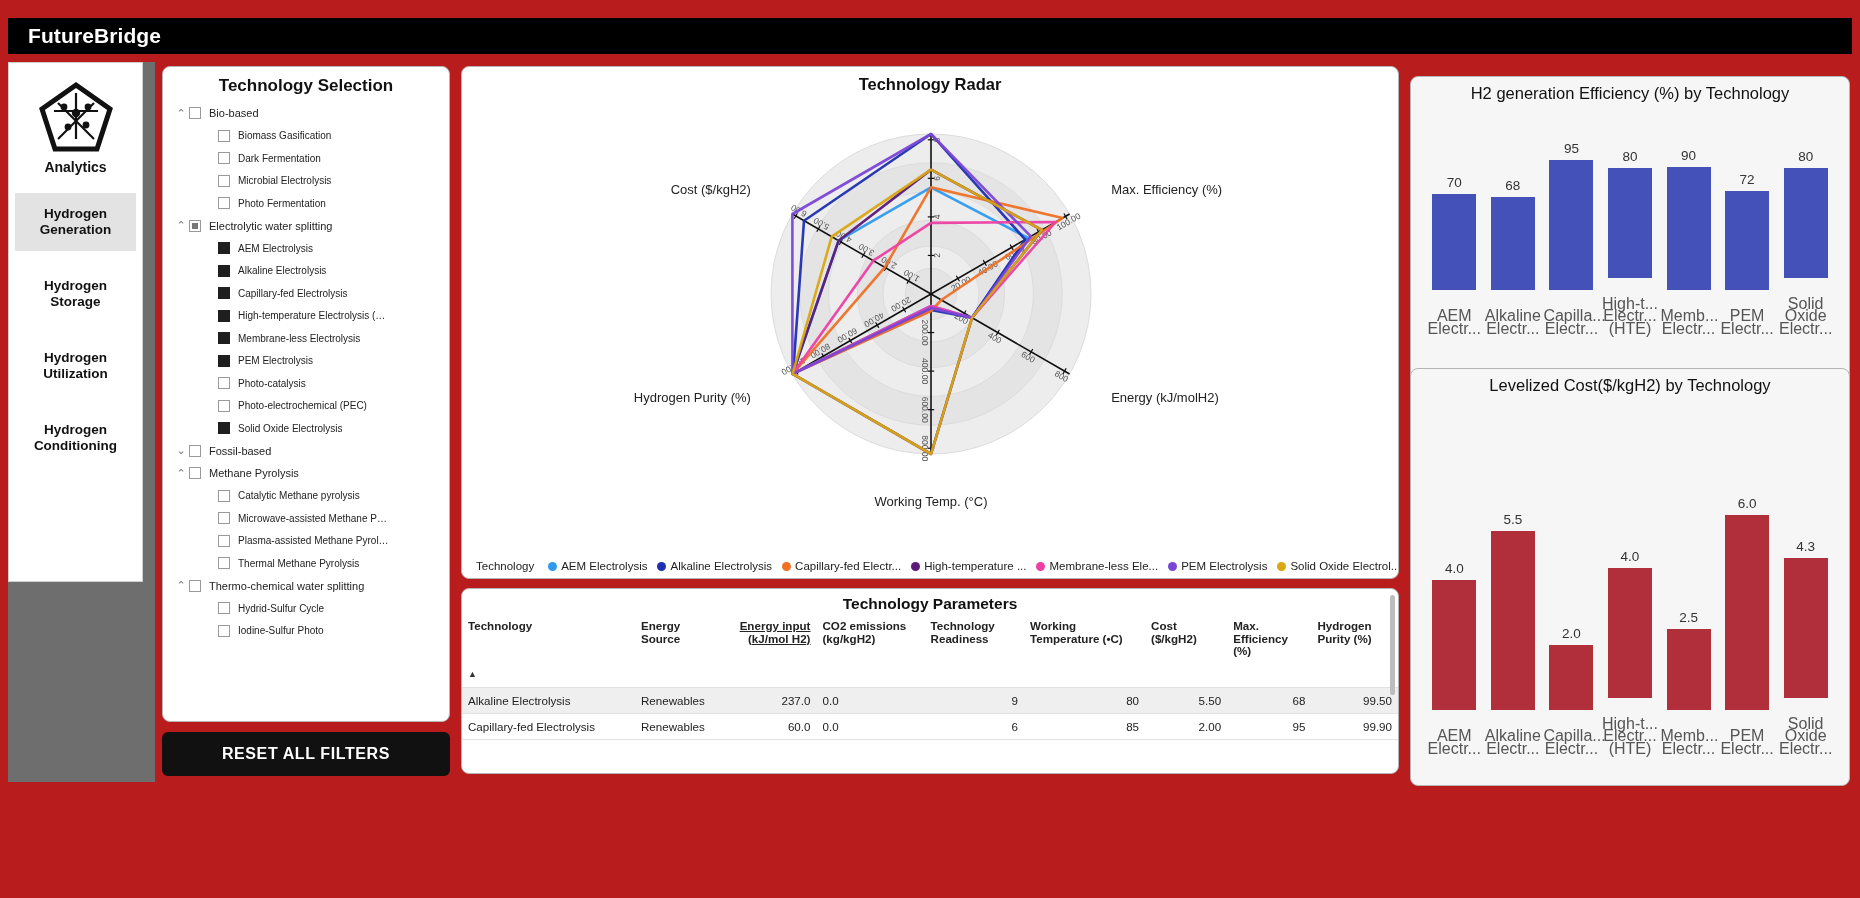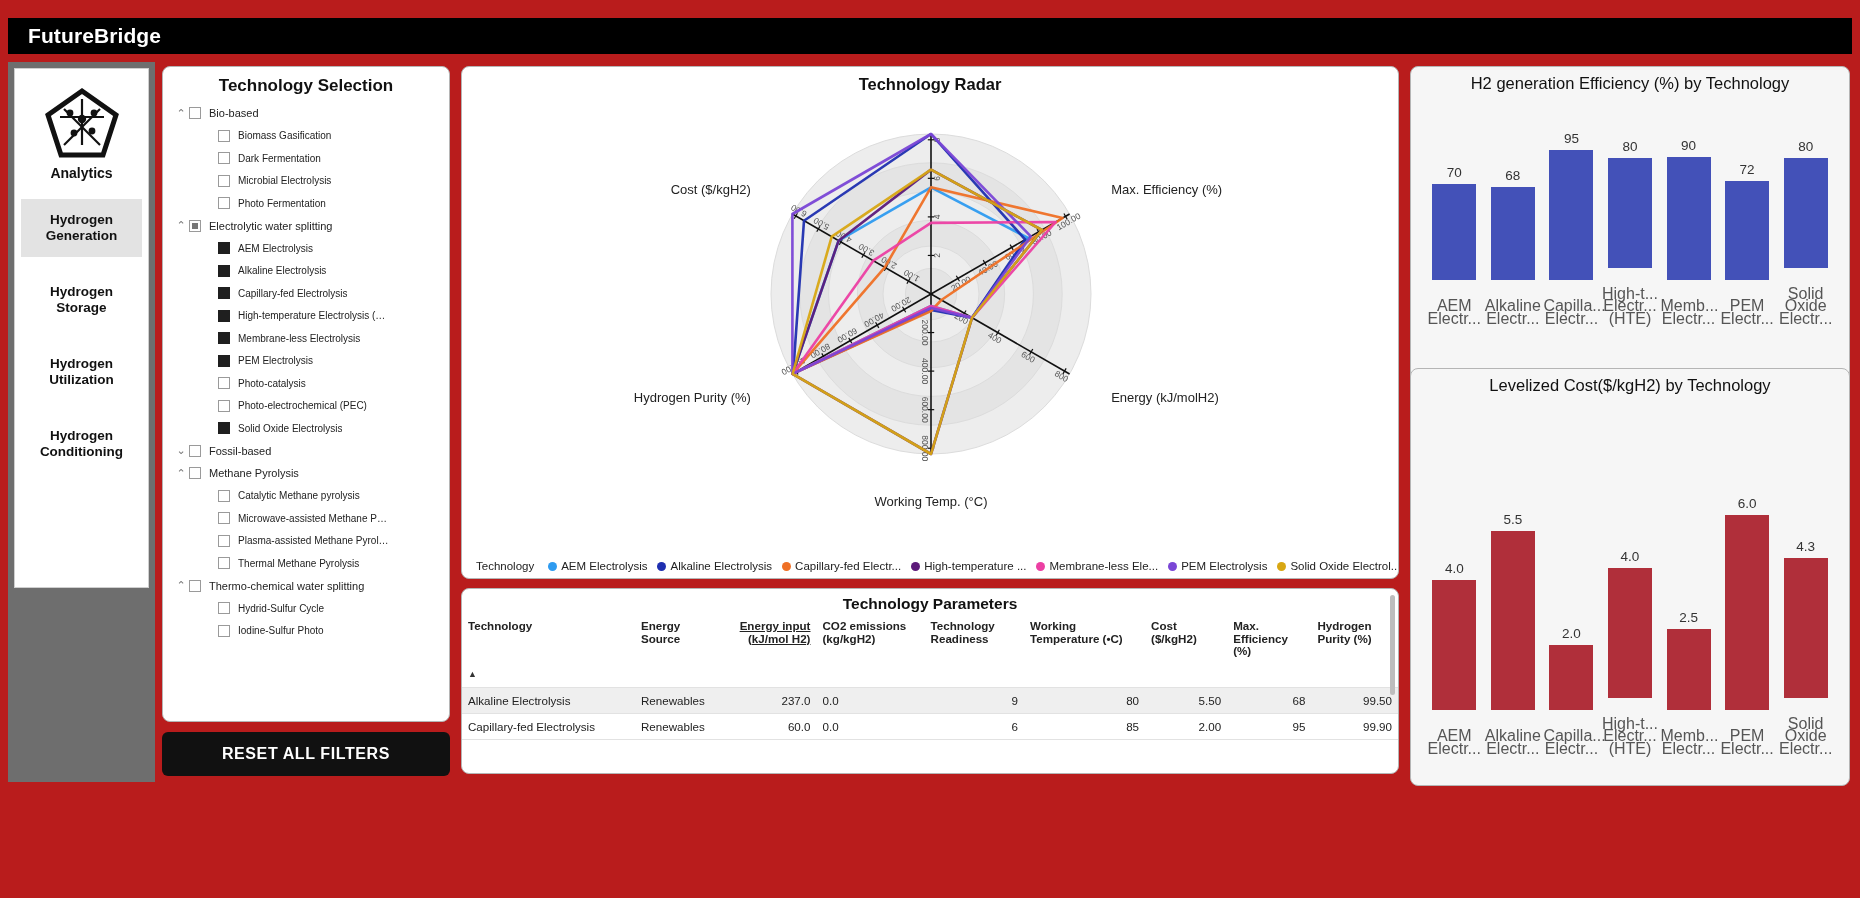--- a/index.html
+++ b/index.html
@@ -19,21 +19,21 @@
   }
   .topbar .brand {
     font-size: 21px; font-weight: bold; letter-spacing: .1px;
     padding-left: 20px; color: #fff;
   }
 
   
   .rail {
     position: absolute; left: 8px; top: 62px; width: 147px; height: 720px;
     background: #6e6e6e;
-    padding: 6px;
+    padding: 0;
   }
   .rail-card {
     background: #ffffff; border: 1px solid #cfcfcf;
     width: 135px;
   }
   .rail-top { height: 520px; padding-top: 8px; }
   .logo-box { width: 100%; display:flex; flex-direction:column; align-items:center; padding: 10px 0 4px; }
   .logo-label { font-size: 14px; font-weight: bold; color:#111; margin-top:2px; }
   .nav-list { margin-top: 14px; }
   .nav-item {
@@ -117,21 +117,21 @@
     border-bottom: 1px solid #e2e2e2;
   }
   table.params td.num { text-align:right; }
   tr.row-alt td { background:#efefef; }
   .tbl-scrollbar {
     position:absolute; right: 3px; top: 6px; width: 5px; height: 100px;
     background:#bdbdbd; border-radius:3px;
   }
 
   
-  #eff-panel  { left: 1410px; top: 66px; width: 440px; height: 364px; background:#f6f6f6; }
+  #eff-panel  { left: 1410px; top: 76px; width: 440px; height: 364px; background:#f6f6f6; }
   #cost-panel { left: 1410px; top: 368px; width: 440px; height: 418px; background:#f6f6f6; }
   .chart-title { text-align:center; font-weight:normal; color:#111; padding-top:7px; }
   #eff-panel .chart-title { font-size: 16.5px; }
   #cost-panel .chart-title { font-size: 16.5px; }
   .bars {
     position:relative; display:flex; align-items:flex-end; justify-content:space-around;
     padding: 0 14px;
   }
   .bar-col { display:flex; flex-direction:column; align-items:center; width: 52px; }
   .bar-val { font-size: 13.5px; color:#333; margin-bottom: 4px; }

